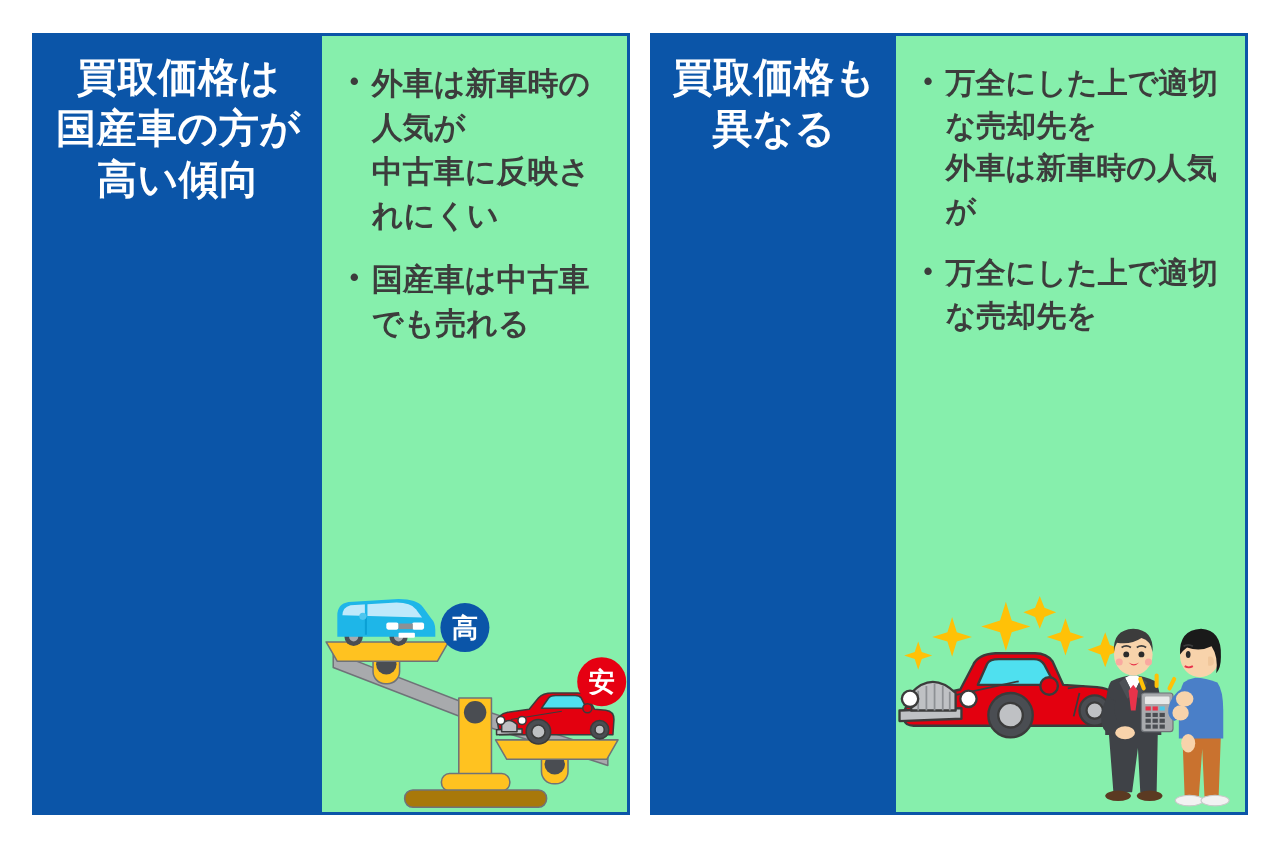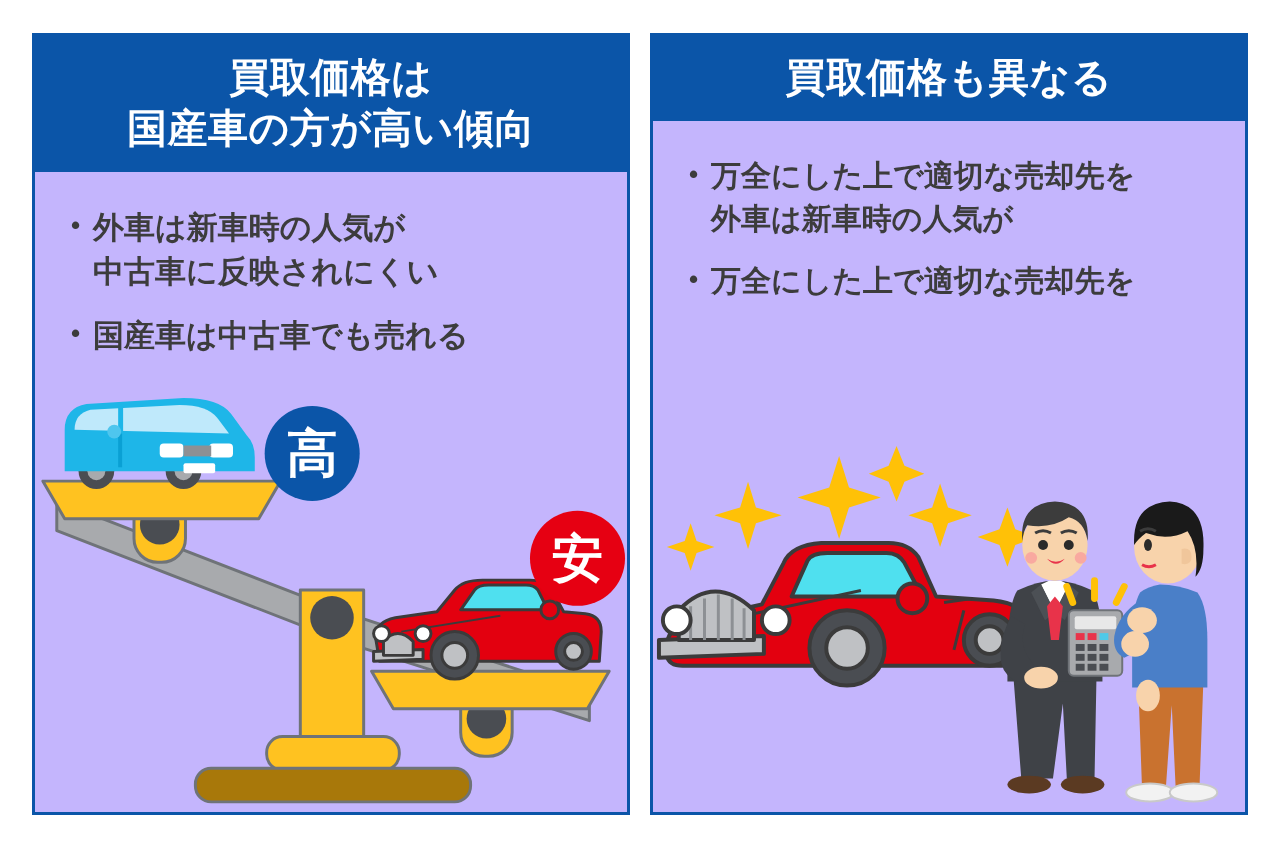--- a/index.html
+++ b/index.html
@@ -22,22 +22,22 @@
     display: flex;
     gap: 20px;
     padding: 33px 32px 37px 32px;
     box-sizing: border-box;
   }
   .panel {
     flex: 1 1 0;
     border: 3px solid #0b55a8;
     box-sizing: border-box;
     display: flex;
-    flex-direction: column;
-    background: #c4b5fd;
+    flex-direction: row;
+    background: #86efac;
     position: relative;
     overflow: hidden;
   }
   .panel-header {
     background: #0b55a8;
     color: #ffffff;
     text-align: center;
     padding: 16px 10px 18px 10px;
     font-weight: bold;
     font-size: 40px;
@@ -46,21 +46,21 @@
   }
   .panel-header .hline { display: block; }
   .panel-body {
     flex: 1 1 auto;
     position: relative;
     padding: 18px 16px 0 16px;
     box-sizing: border-box;
   }
   .bullets {
     list-style: none;
-    margin: 16px;
+    margin: 8px;
     padding: 0;
     color: #3c3c3c;
     font-weight: bold;
     font-size: 31px;
     line-height: 1.42;
   }
   .bullets li {
     margin: 0 0 20px 0;
     padding-left: 26px;
     position: relative;

